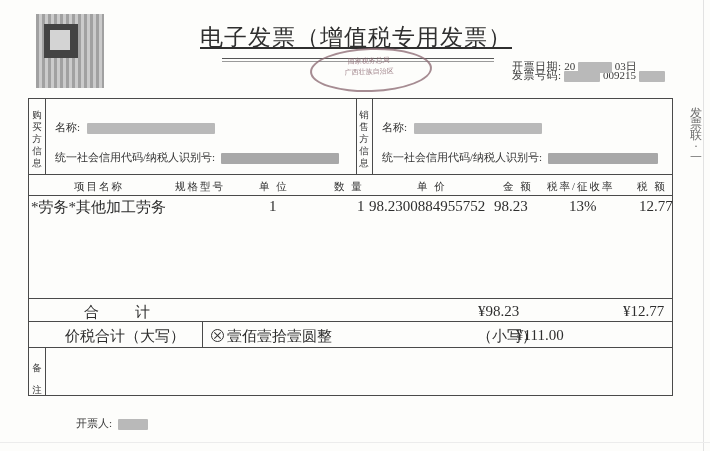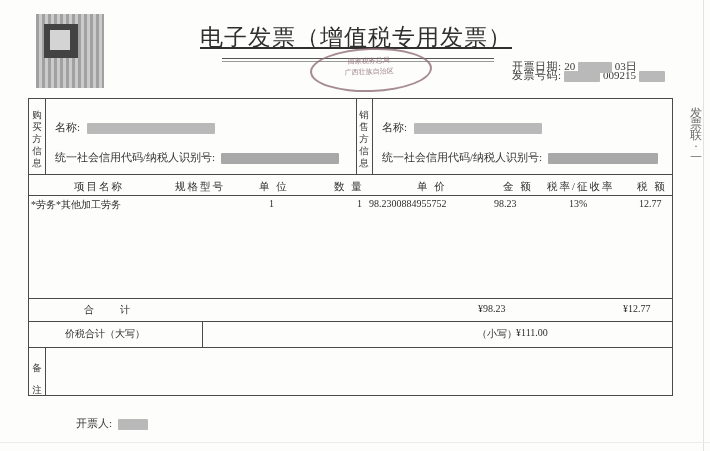--- a/index.html
+++ b/index.html
@@ -167,21 +167,21 @@
 
   .colhdr {
     position: absolute;
     font-size: 10.5px;
     letter-spacing: 2px;
     color: #333;
     white-space: nowrap;
   }
   .rowval {
     position: absolute;
-    font-size: 10px;
+    font-size: 15px;
     color: #2e2e2e;
     white-space: nowrap;
   }
 
   .side-note {
     position: absolute;
     right: 8px;
     top: 108px;
     width: 12px;
     font-size: 12px;
@@ -308,20 +308,23 @@
     <div class="rowval" style="left:340px; top:99px;">98.2300884955752</div>
     <div class="rowval" style="left:465px; top:99px;">98.23</div>
     <div class="rowval" style="left:540px; top:99px;">13%</div>
     <div class="rowval" style="left:610px; top:99px;">12.77</div>
 
     <div class="rowval" style="left:55px; top:204px; letter-spacing:2px;">合　　计</div>
     <div class="rowval" style="left:449px; top:204px;">¥98.23</div>
     <div class="rowval" style="left:594px; top:204px;">¥12.77</div>
 
     <div class="rowval" style="left:36px; top:228px;">价税合计（大写）</div>
+    <div class="rowval" style="left:182px; top:228px;">
+      <span class="circle-x"></span><span>壹佰壹拾壹圆整</span>
+    </div>
     <div class="rowval" style="left:448px; top:228px;">（小写）</div>
     <div class="rowval" style="left:487px; top:228px;">¥111.00</div>
 
     <div class="vtext" style="left:1px; top:258px; line-height:22px;">
       <span>备</span><br>
       <span>注</span>
     </div>
   </div>
 
   <div class="footer-field">

